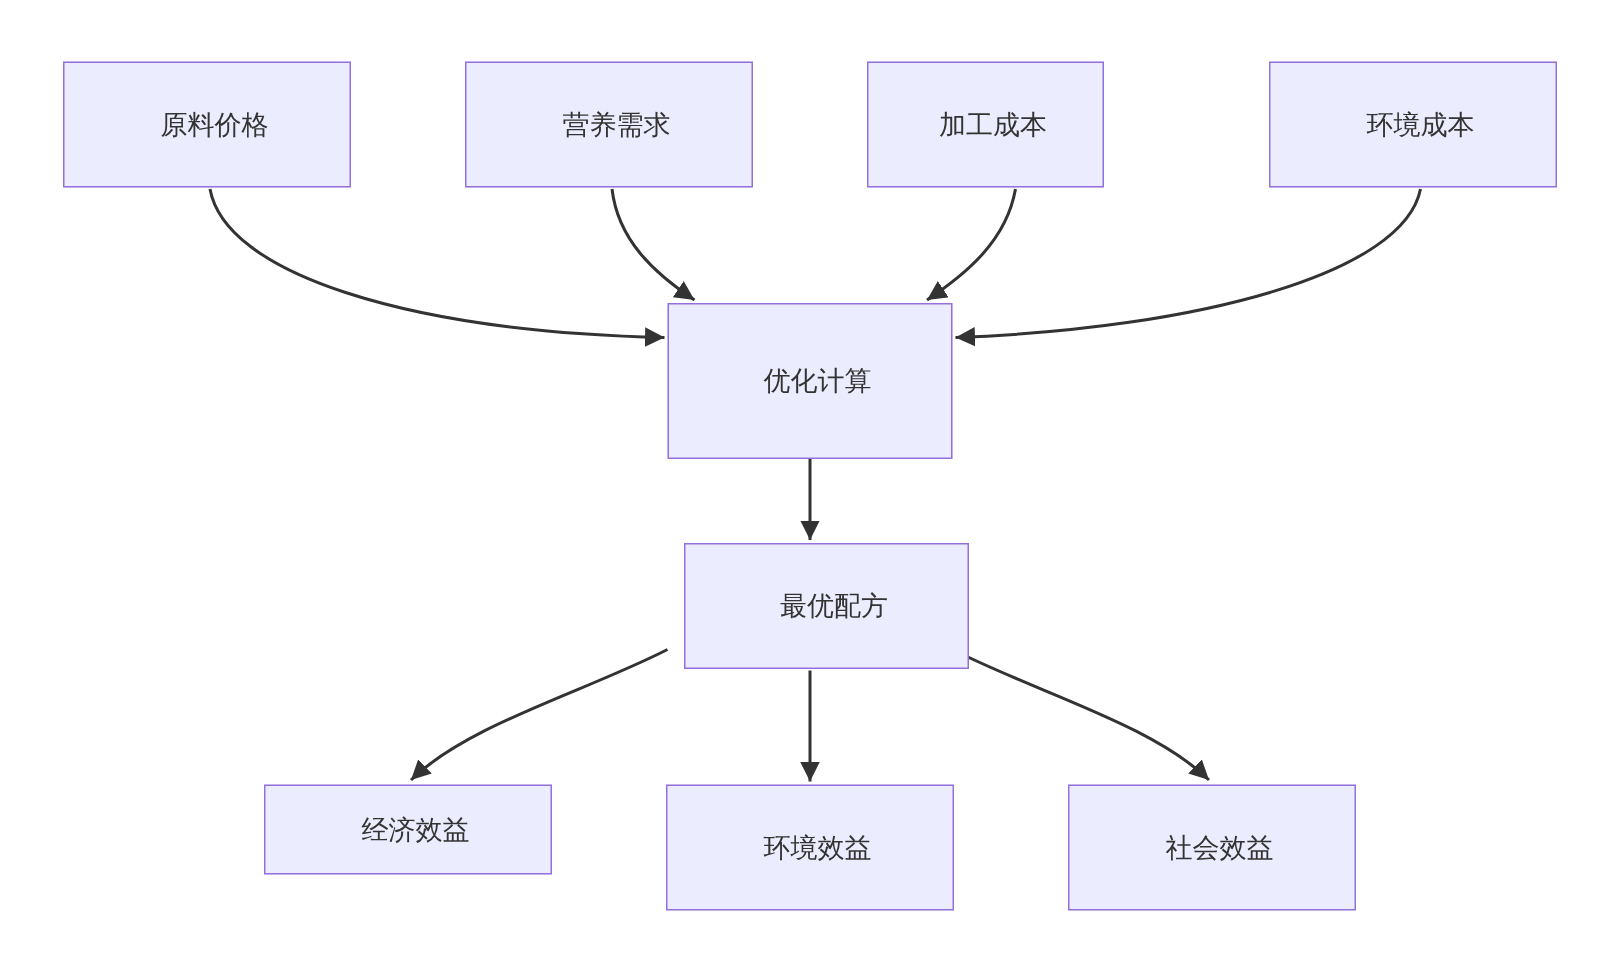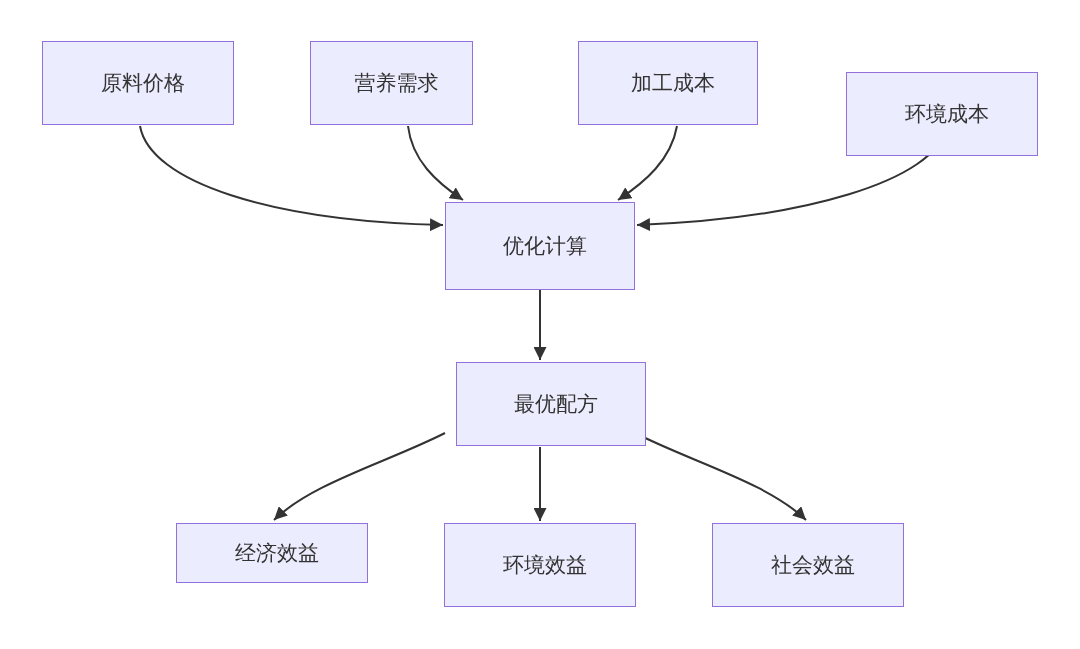--- a/index.html
+++ b/index.html
@@ -35,30 +35,30 @@
     stroke-width: 2px;
   }
   .node {
     position: absolute;
     background: var(--node-fill);
     border: 1.5px solid var(--node-border);
     color: var(--node-text);
     display: flex;
     align-items: center;
     justify-content: center;
-    font-size: 21px;
+    font-size: 18px;
     text-align: center;
     padding-left: 10px;
   }
   
   .n-raw   { left: 42px;  top: 41px;  width: 192px; height: 84px; }
-  .n-nutr  { left: 310px; top: 41px;  width: 163px; height: 84px; }
-  .n-proc  { left: 578px; top: 41px;  width: 180px; height: 84px; }
-  .n-envc  { left: 846px; top: 41px;  width: 192px; height: 84px; margin-top: 31px; }
-  .n-opt   { left: 445px; top: 202px; width: 190px; height: 88px; }
+  .n-nutr  { left: 310px; top: 41px;  width: 192px; height: 84px; }
+  .n-proc  { left: 578px; top: 41px;  width: 158px; height: 84px; }
+  .n-envc  { left: 846px; top: 41px;  width: 192px; height: 84px; }
+  .n-opt   { left: 445px; top: 202px; width: 190px; height: 104px; }
   .n-form  { left: 456px; top: 362px; width: 190px; height: 84px; }
   .n-econ  { left: 176px; top: 523px; width: 192px; height: 60px; }
   .n-envb  { left: 444px; top: 523px; width: 192px; height: 84px; font-family: Liberation Serif, serif; }
   .n-soc   { left: 712px; top: 523px; width: 192px; height: 84px; text-align: center; }
 </style>
 </head>
 <body style="background: rgb(255, 255, 255);">
 
 <div class="canvas">
 

